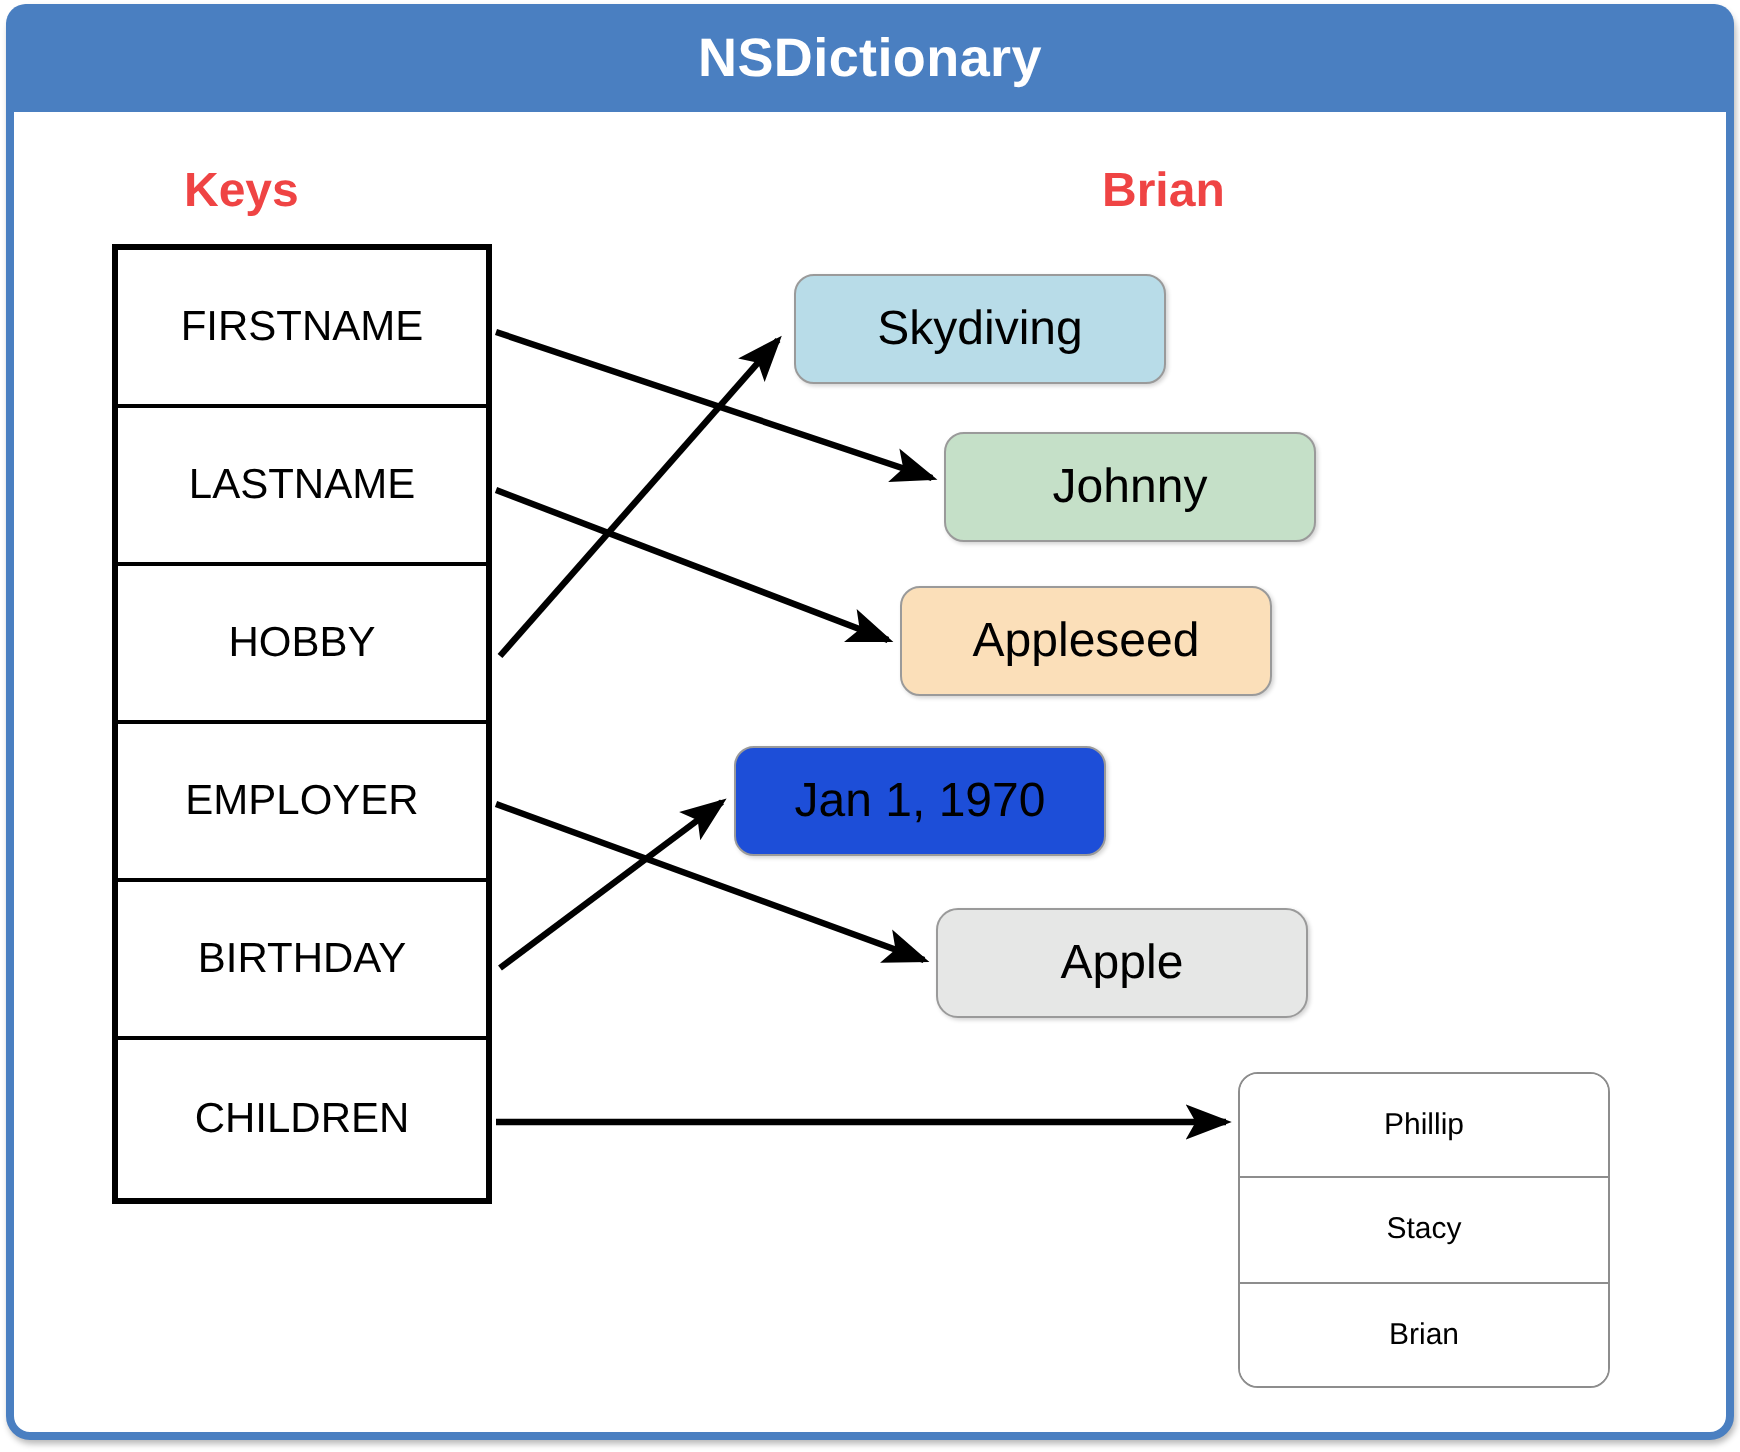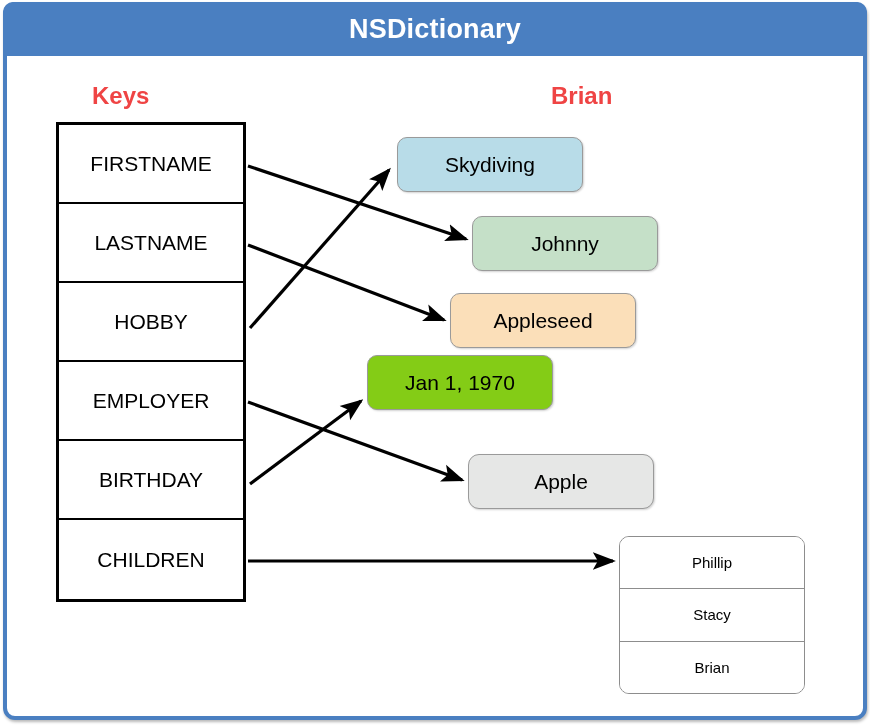--- a/index.html
+++ b/index.html
@@ -87,21 +87,21 @@
   .value-chip {
     position: absolute;
     width: 186px;
     height: 55px;
     border: 1.5px solid #9a9a9a;
     border-radius: 10px;
     box-sizing: border-box;
     display: flex;
     align-items: center;
     justify-content: center;
-    font-size: 21px;
+    font-size: 24px;
     color: #000000;
     box-shadow: 1px 1px 2px rgba(0,0,0,0.18);
   }
 
   
   #children-list {
     position: absolute;
     left: 619px;
     top: 536px;
     width: 186px;
@@ -154,21 +154,21 @@
     <div class="key-row">LASTNAME</div>
     <div class="key-row">HOBBY</div>
     <div class="key-row">EMPLOYER</div>
     <div class="key-row">BIRTHDAY</div>
     <div class="key-row">CHILDREN</div>
   </div>
 
   <div class="value-chip" id="chip-skydiving" style="left: 397px; top: 137px; background-color: rgb(184, 220, 232);">Skydiving</div>
   <div class="value-chip" id="chip-johnny" style="left: 472px; top: 216px; background-color: rgb(197, 224, 200);">Johnny</div>
   <div class="value-chip" id="chip-appleseed" style="left: 450px; top: 293px; background-color: rgb(251, 223, 185);">Appleseed</div>
-  <div class="value-chip" id="chip-birthdate" style="left: 367px; top: 355px; background-color: #84cc16;">Jan 1, 1970</div>
+  <div class="value-chip" id="chip-birthdate" style="left: 367px; top: 373px; background-color: #1d4ed8;">Jan 1, 1970</div>
   <div class="value-chip" id="chip-apple" style="left: 468px; top: 454px; background-color: rgb(230, 231, 230); border-radius: 11px;">Apple</div>
 
   <div id="children-list">
     <div class="child-row">Phillip</div>
     <div class="child-row">Stacy</div>
     <div class="child-row">Brian</div>
   </div>
 
   <svg id="arrow-layer" viewBox="0 0 870 726">
     <defs>

